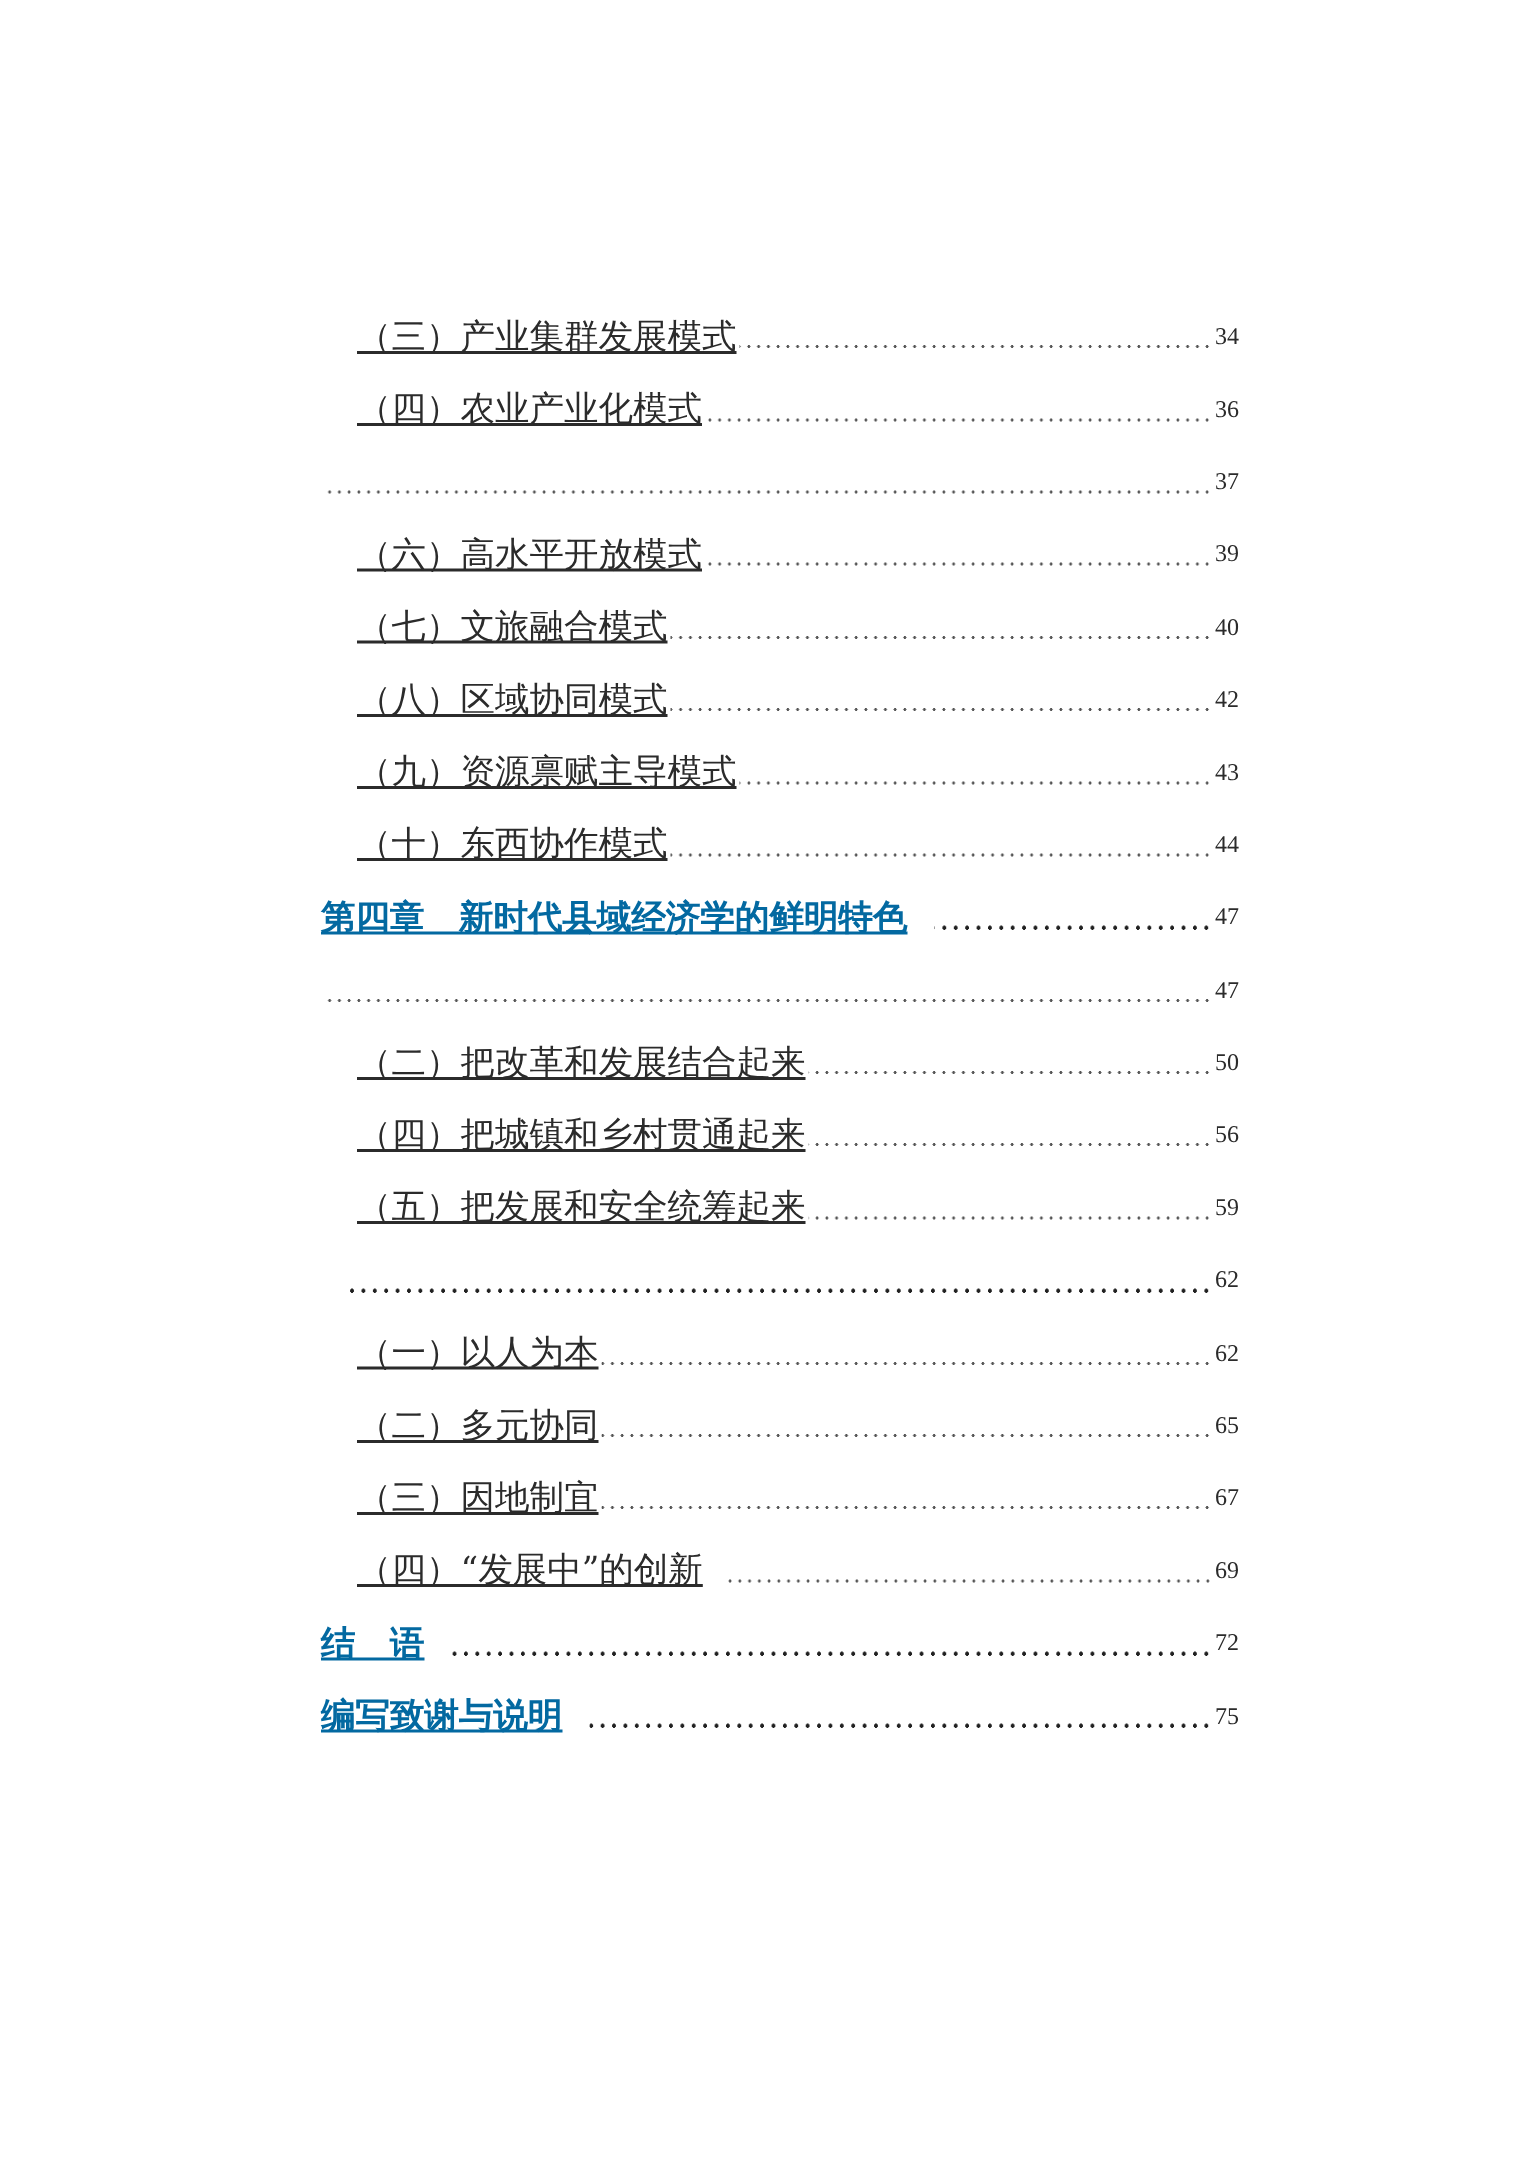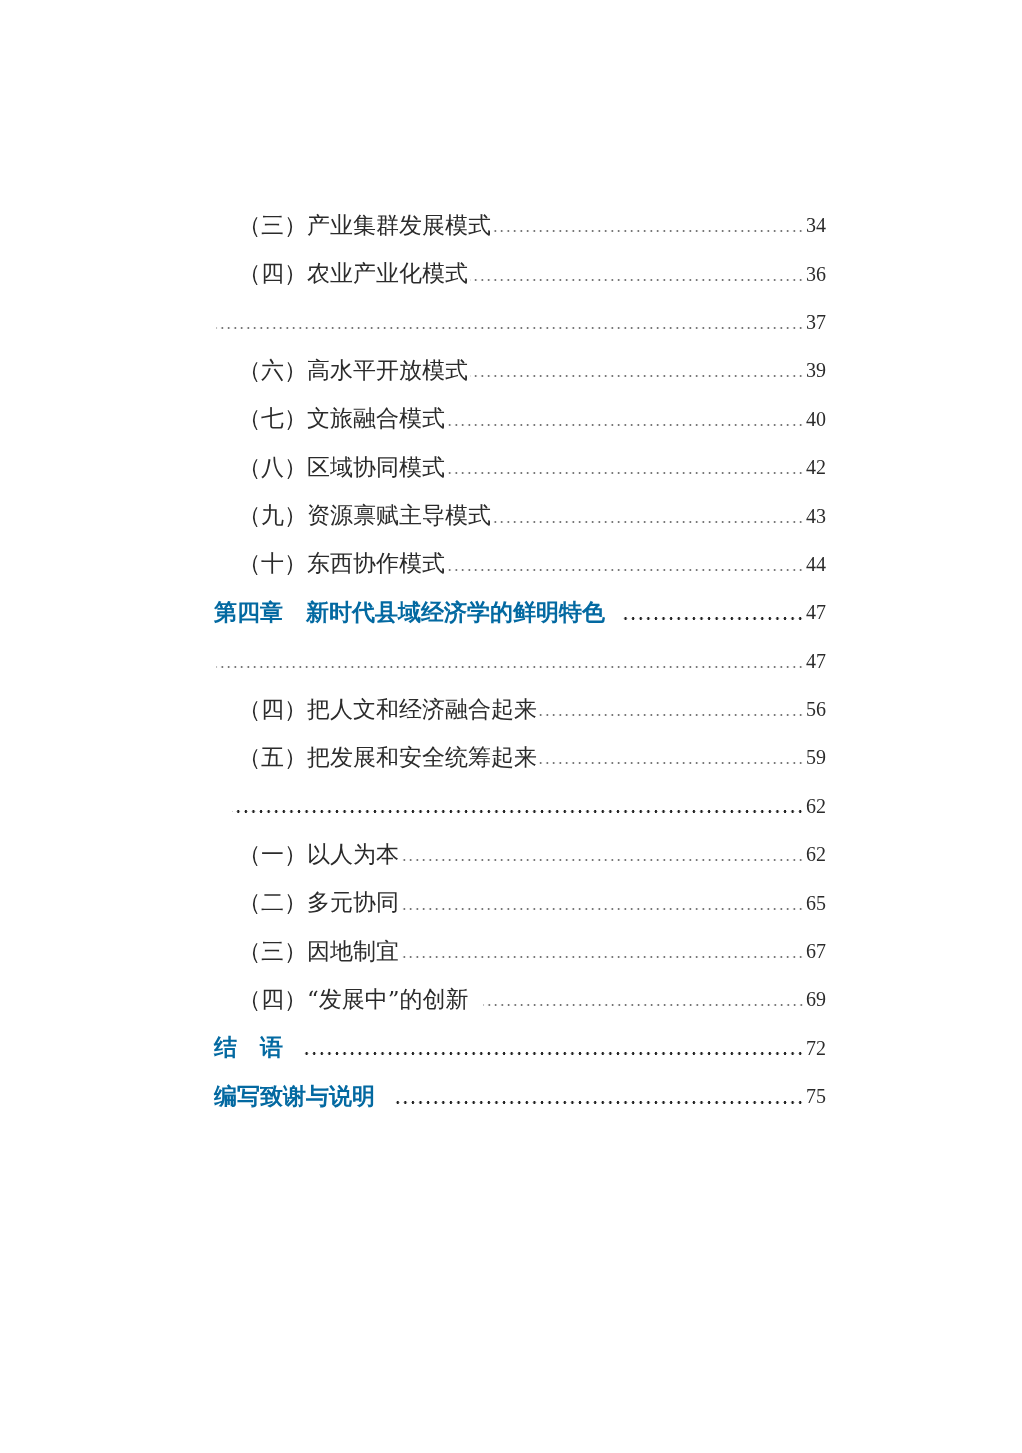--- a/index.html
+++ b/index.html
@@ -2,27 +2,27 @@
 <html><head>
 <meta charset="utf-8">
 <style>
   html, body { margin: 0; padding: 0; background: #ffffff; }
   body { width: 1022px; height: 1453px; position: relative; overflow: hidden;
          font-family: "DejaVu Serif", "Liberation Serif", serif; color: #2b2b2b; }
   .toc { position: absolute; left: 214px; top: 201px; width: 612px; }
   .row { height: 48.4px; display: flex; align-items: center; font-size: 23px; line-height: 1; }
   .row.sub .label { padding-left: 24px; }
   .row.chapter .label { font-family: "DejaVu Sans", "Liberation Sans", sans-serif; font-weight: bold; color: #0369a1; }
-  .label { white-space: pre; flex: 0 0 auto; }
+  .label { white-space: pre; flex: 0 0 auto; text-decoration: underline; }
   .leader { flex: 1 1 auto; height: 2px; margin: 0 2px; align-self: center; position: relative; top: 6px;
             background-image: radial-gradient(circle, #555 0.9px, transparent 1.1px);
             background-size: 6.5px 2px; background-repeat: repeat-x; background-position: right center; }
   .row.chapter .leader { background-image: radial-gradient(circle, #222 1.3px, transparent 1.5px); background-size: 7.6px 3px; height: 3px; }
   .row.chapter .gap { width: 16px; flex: 0 0 16px; }
-  .page { flex: 0 0 auto; font-family: "Liberation Serif", "DejaVu Serif", serif; font-size: 20px; color: #2b2b2b; }
+  .page { flex: 0 0 auto; font-family: "Liberation Serif", "DejaVu Serif", serif; font-size: 16px; color: #2b2b2b; }
 </style>
 </head>
 <body>
 
 <div class="toc">
   <div class="row sub">
       <span class="label">（三）产业集群发展模式</span>
       <span class="leader"></span>
       <span class="page">34</span>
     </div>
@@ -64,21 +64,26 @@
       <span class="label">第四章　新时代县域经济学的鲜明特色</span>
       <span class="gap"></span>
       <span class="leader"></span>
       <span class="page">47</span>
     </div>
   <div class="row sub">
       <span class="leader"></span>
       <span class="page">47</span>
     </div>
   <div class="row sub">
-      <span class="label">（四）把人文和经济融合起来</span>
+      <span class="label">（二）把改革和发展结合起来</span>
+      <span class="leader"></span>
+      <span class="page">50</span>
+    </div>
+  <div class="row sub">
+      <span class="label">（四）把城镇和乡村贯通起来</span>
       <span class="leader"></span>
       <span class="page">56</span>
     </div>
   <div class="row sub">
       <span class="label">（五）把发展和安全统筹起来</span>
       <span class="leader"></span>
       <span class="page">59</span>
     </div>
   <div class="row chapter">
       <span class="gap"></span>

